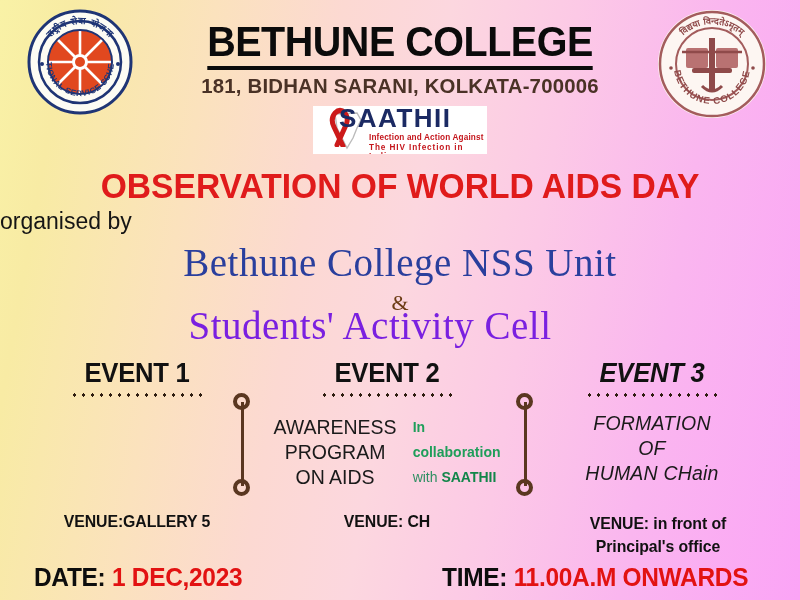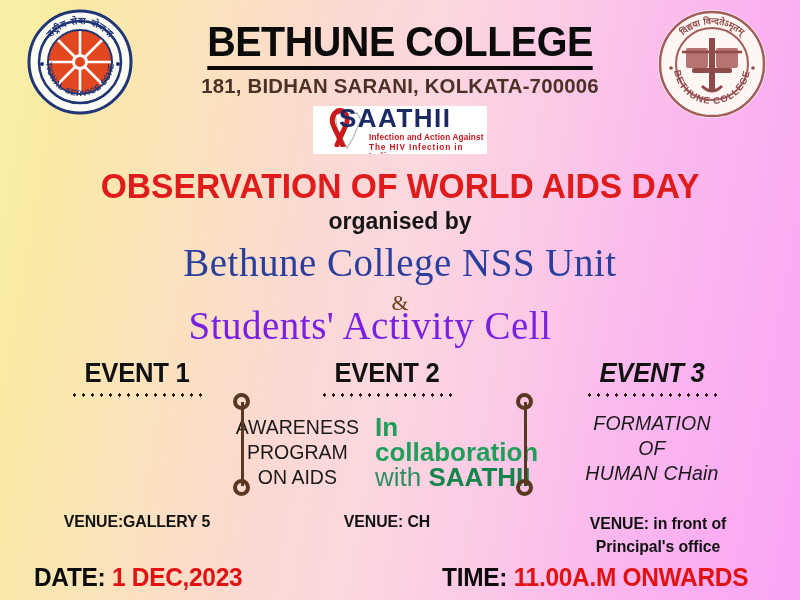--- a/index.html
+++ b/index.html
@@ -65,22 +65,22 @@
   .saathii-tag1{top:27px;}
   .saathii-tag2{top:37px;letter-spacing:.9px;}
 
   
   .main-title{
     position:absolute;left:0;top:166px;width:800px;text-align:center;
     font-size:35px;font-weight:bold;color:#e01b1b;letter-spacing:0px;
     transform:scaleX(.96);
   }
   .organised-by{
-    position:absolute;left:0;top:208px;width:800px;text-align:center;
-    font-size:23px;font-weight:bold;color:#151515;
+    position:absolute;left:0;top:208px;width:800px;
+    font-size:23px;font-weight:normal;color:#151515;
   }
   .org-line1{
     position:absolute;left:0;top:240px;width:800px;text-align:center;
     font-family:"Liberation Serif", serif;
     font-size:39px;color:#2a3f9d;letter-spacing:.5px;
   }
   .org-amp{
     position:absolute;left:0;top:290px;width:800px;text-align:center;
     font-family:"Liberation Serif", serif;
     font-size:22px;color:#6b3b14;
@@ -112,21 +112,21 @@
     letter-spacing:.2px;
   }
   .event2-row{
     display:flex;justify-content:center;align-items:flex-start;gap:16px;
     margin-top:18px;
   }
   .event2-left{
     font-size:19.5px;color:#1a1a1a;line-height:25px;text-align:center;
   }
   .event2-right{
-    font-size:26px;color:#1f9e5a;line-height:25px;text-align:left;font-weight:bold;
+    font-size:14px;color:#1f9e5a;line-height:25px;text-align:left;font-weight:bold;
   }
   .collab-with{color:#2f8f63;font-weight:normal;}
   .collab-saathii{color:#12864a;font-weight:bold;}
 
   
   .venue{position:absolute;font-size:16.5px;font-weight:bold;color:#111111;
     letter-spacing:-0.1px;text-align:center;transform:scaleX(.96);}
   .venue-1{left:12px;top:512px;width:250px;}
   .venue-2{left:262px;top:512px;width:250px;}
   .venue-3{left:527px;top:512px;width:262px;line-height:23px;}

